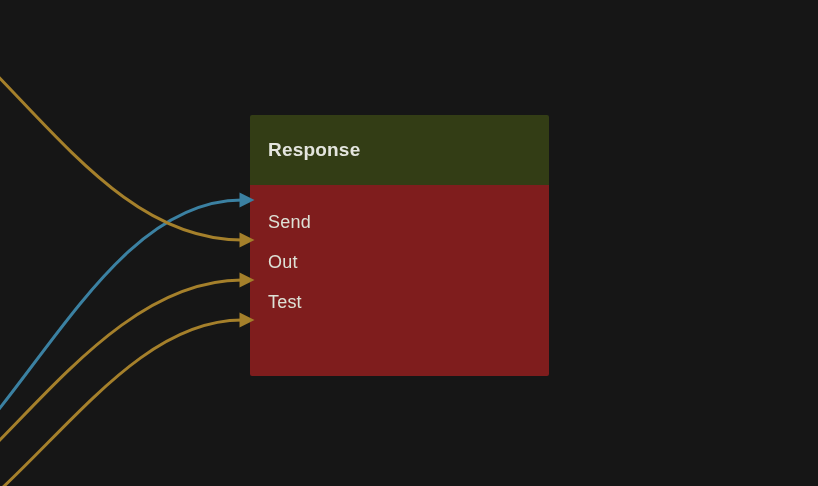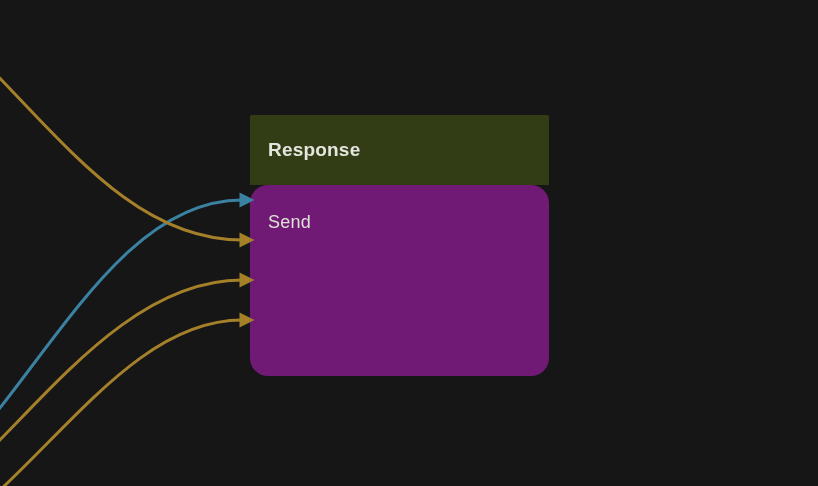--- a/index.html
+++ b/index.html
@@ -44,24 +44,23 @@
     box-sizing: border-box;
   }
   .node-title {
     color: #e4e5de;
     font-size: 19px;
     font-weight: 600;
     letter-spacing: 0.2px;
   }
   .node-body {
     height: 191px;
-    background: #701a75;
+    background: #7f1d1d;
     padding-top: 17px;
     box-sizing: border-box;
-    border-radius: 18px;
   }
   .port-row {
     height: 40px;
     display: flex;
     align-items: center;
     padding: 0 18px;
     box-sizing: border-box;
   }
   .port-label {
     color: #dee1d6;
@@ -88,16 +87,22 @@
   </svg>
 
   <div class="node">
     <div class="node-header">
       <span class="node-title">Response</span>
     </div>
     <div class="node-body">
       <div class="port-row">
         <span class="port-label">Send</span>
       </div>
+      <div class="port-row">
+        <span class="port-label">Out</span>
+      </div>
+      <div class="port-row">
+        <span class="port-label">Test</span>
+      </div>
     </div>
   </div>
 
 </div>
 
 </body></html>

